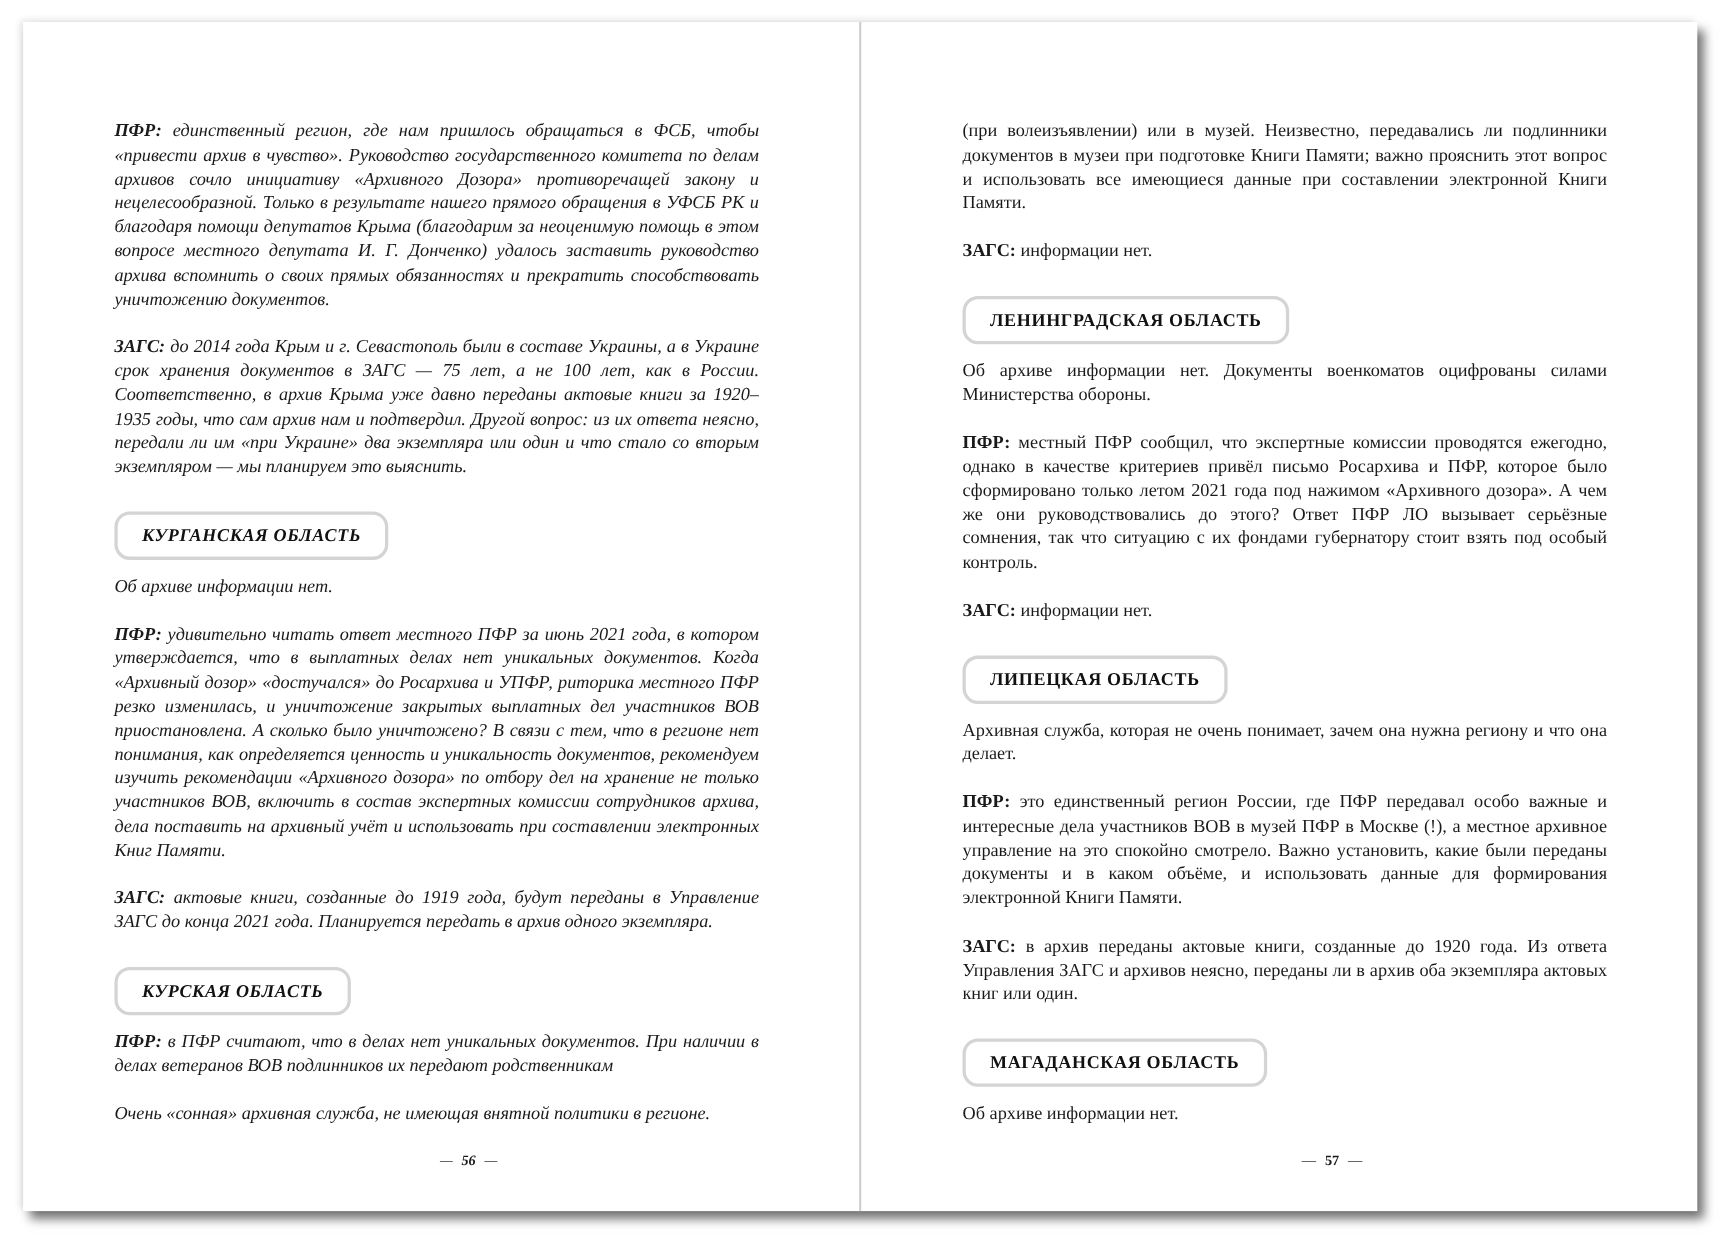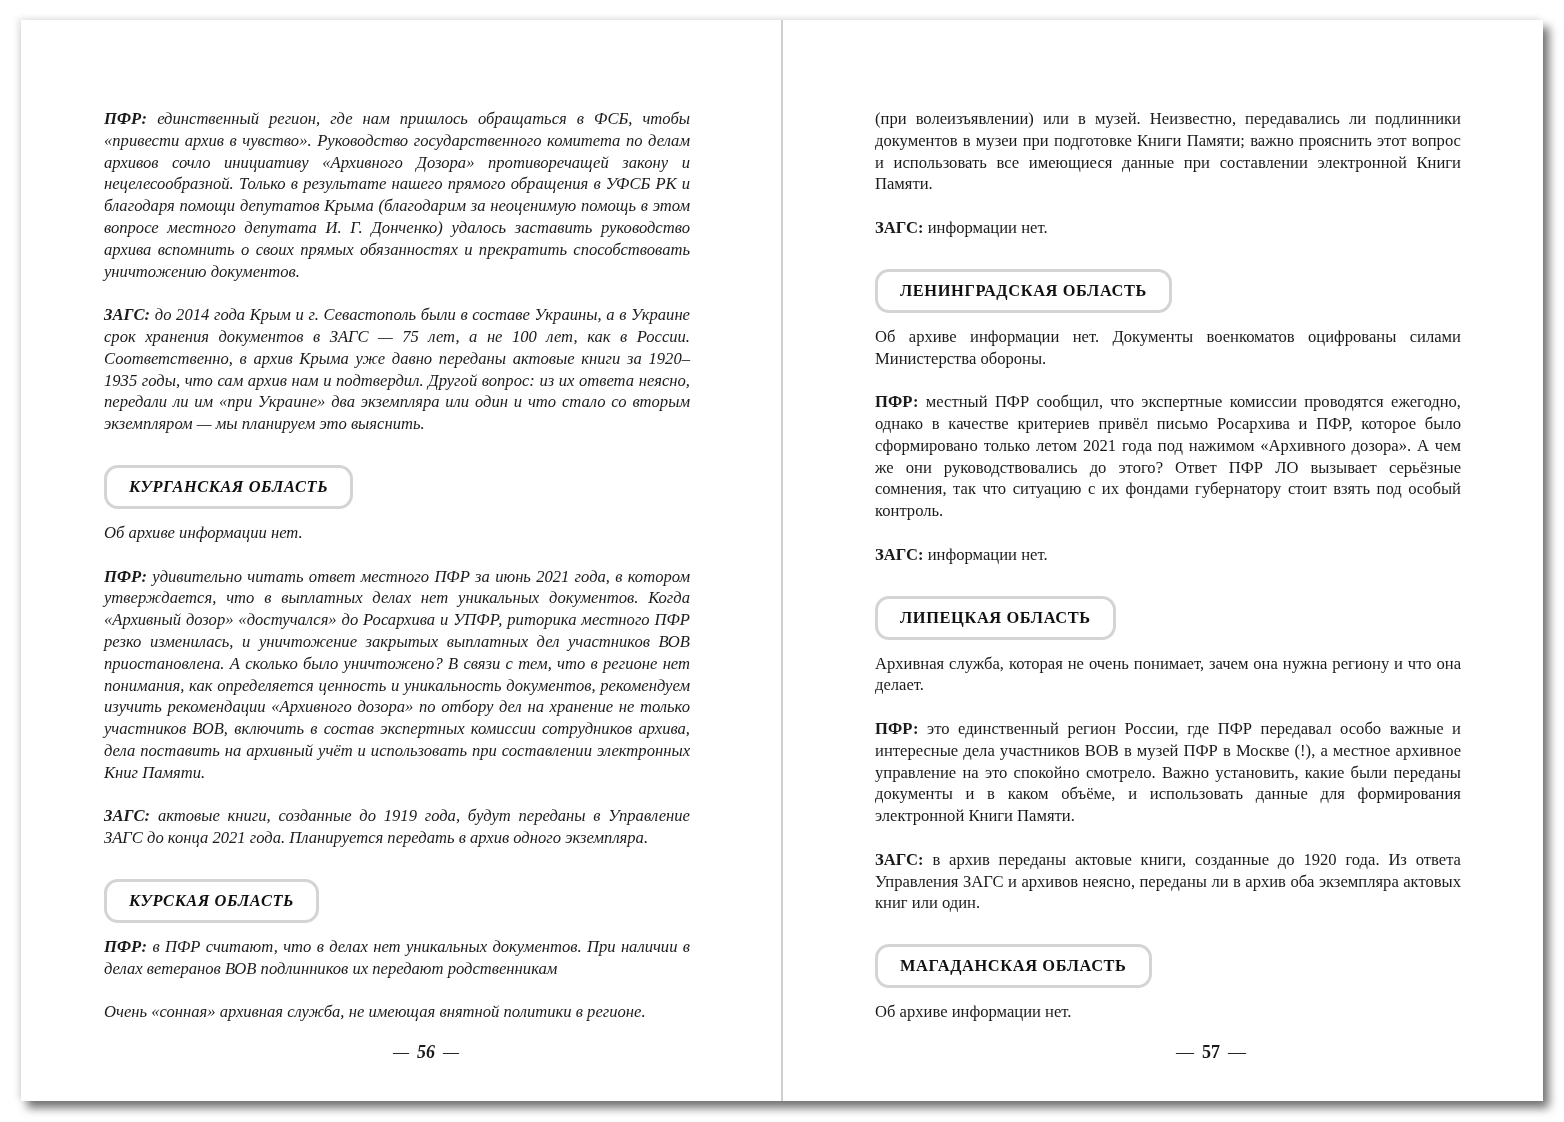--- a/index.html
+++ b/index.html
@@ -28,21 +28,21 @@
   p + p { margin-top: 21.8px; }
   .lbl { font-weight: bold; }
   .heading-wrap { text-align: left; margin: 30px 0 13px 0; }
   .heading {
     display: inline-block; border: 3px solid #d4d4d4; border-radius: 14px;
     padding: 9px 22px 9px 22px; font-weight: bold; font-size: 16.4px; letter-spacing: 0.6px;
     color: #111; background: #fff;
   }
   .pagenum {
     position: absolute; bottom: 38px; left: 0; width: 100%; text-align: center;
-    font-size: 18px; font-weight: bold;
+    font-size: 13px; font-weight: bold;
   }
   .pagenum .dash { font-weight: normal; margin: 0 8px; }
 </style>
 </head>
 <body>
 
 <div class="spread">
   <div class="page left">
     <div class="content">
         <p><span class="lbl">ПФР:</span><span> единственный регион, где нам пришлось обращаться в ФСБ, чтобы «привести архив в чувство». Руководство государственного комитета по делам архивов сочло инициативу «Архивного Дозора» противоречащей закону и нецелесообразной. Только в результате нашего прямого обращения в УФСБ РК и благодаря помощи депутатов Крыма (благодарим за неоценимую помощь в этом вопросе местного депутата И. Г. Донченко) удалось заставить руководство архива вспомнить о своих прямых обязанностях и прекратить способствовать уничтожению документов.</span></p>

